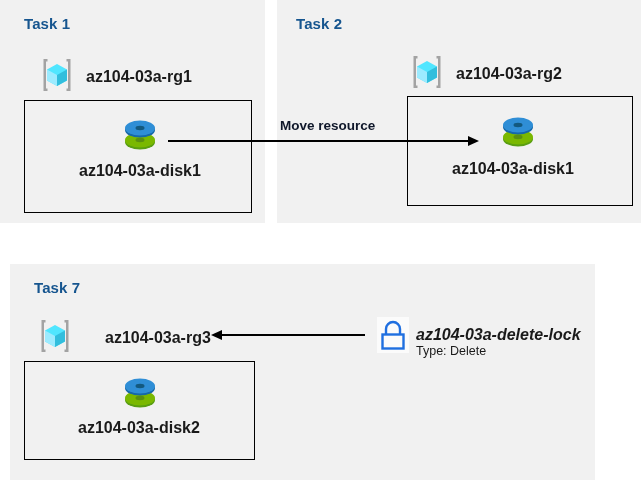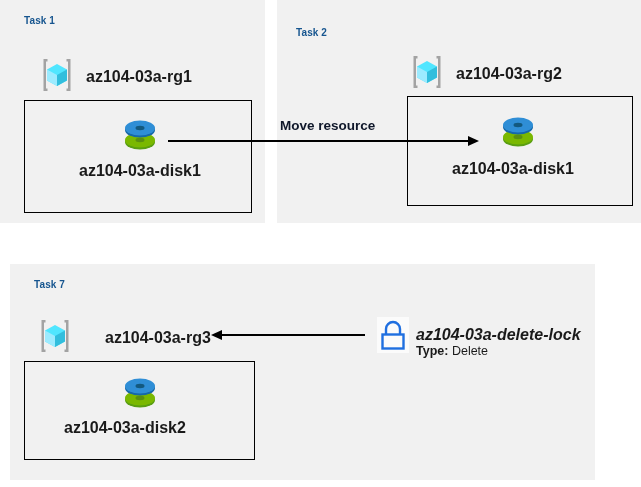--- a/index.html
+++ b/index.html
@@ -16,21 +16,21 @@
     -webkit-font-smoothing: antialiased;
   }
 
   .panel {
     position: absolute;
     background: #f1f1f1;
   }
 
   .panel-title {
     position: absolute;
-    font-size: 10px;
+    font-size: 15px;
     font-weight: bold;
     color: #16558f;
     letter-spacing: 0.1px;
     white-space: nowrap;
   }
 
   .inner-box {
     position: absolute;
     border: 1.6px solid #000000;
     background: transparent;
@@ -44,21 +44,21 @@
     color: #1a1a1a;
     white-space: nowrap;
   }
 
   .label-sub {
     position: absolute;
     font-size: 12.5px;
     color: #1a1a1a;
     white-space: nowrap;
   }
-  .label-sub b { font-weight: bold; }
+  .label-sub b { font-weight: normal; }
 
   .icon-rg, .icon-disk, .icon-lock {
     position: absolute;
   }
 
   .arrow-line {
     position: absolute;
     background: #000000;
     height: 1.6px;
   }
@@ -114,21 +114,21 @@
     <ellipse cx="20" cy="24" rx="4.5" ry="2.2" fill="#5a8f10"></ellipse>
     <ellipse cx="20" cy="14" rx="15" ry="7.5" fill="#1668a8"></ellipse>
     <ellipse cx="20" cy="12" rx="15" ry="7.5" fill="#2f8ed6"></ellipse>
     <ellipse cx="20" cy="12" rx="4.5" ry="2.2" fill="#13597f"></ellipse>
   </svg>
 </div>
 <div class="label" style="left:79px; top:162px;">az104-03a-disk1</div>
 
 <div class="panel" style="left:277px; top:0px; width:364px; height:223px;">
 </div>
-<div class="panel-title" style="left:296px; top:27px;">Task 2</div>
+<div class="panel-title" style="left:296px; top:15px;">Task 2</div>
 
 <div class="icon-rg" style="left:408px; top:53px; width:38px; height:38px;">
   <svg width="38" height="38" viewBox="0 0 38 38" xmlns="http://www.w3.org/2000/svg">
     <path d="M9.5 3 L5.5 3 L5.5 35 L9.5 35 L9.5 32.5 L8 32.5 L8 5.5 L9.5 5.5 Z" fill="#a3a3a3"></path>
     <path d="M28.5 3 L32.5 3 L32.5 35 L28.5 35 L28.5 32.5 L30 32.5 L30 5.5 L28.5 5.5 Z" fill="#a3a3a3"></path>
     <path d="M19 8 L29 13.5 L29 24.5 L19 30 L9 24.5 L9 13.5 Z" fill="#50e6ff"></path>
     <path d="M19 19 L29 13.5 L29 24.5 L19 30 Z" fill="#32bedd"></path>
     <path d="M19 19 L9 13.5 L9 24.5 L19 30 Z" fill="#9cebff"></path>
   </svg>
 </div>
@@ -174,21 +174,21 @@
 <div class="icon-disk" style="left:120px; top:374px; width:40px; height:38px;">
   <svg width="40" height="38" viewBox="0 0 40 38" xmlns="http://www.w3.org/2000/svg">
     <ellipse cx="20" cy="26" rx="15" ry="7.5" fill="#5a9e12"></ellipse>
     <ellipse cx="20" cy="24" rx="15" ry="7.5" fill="#7ab800"></ellipse>
     <ellipse cx="20" cy="24" rx="4.5" ry="2.2" fill="#5a8f10"></ellipse>
     <ellipse cx="20" cy="14" rx="15" ry="7.5" fill="#1668a8"></ellipse>
     <ellipse cx="20" cy="12" rx="15" ry="7.5" fill="#2f8ed6"></ellipse>
     <ellipse cx="20" cy="12" rx="4.5" ry="2.2" fill="#13597f"></ellipse>
   </svg>
 </div>
-<div class="label" style="left:64px; top:419px;">az104-03a-disk2</div>
+<div class="label" style="left:78px; top:419px;">az104-03a-disk2</div>
 
 <div class="arrow-line" style="left:222px; top:334px; width:143px;"></div>
 <div class="arrow-head left" style="left:211px; top:330px;"></div>
 
 <div class="icon-lock" style="left:377px; top:317px; width:32px; height:36px;">
   <svg width="32" height="36" viewBox="0 0 32 36" xmlns="http://www.w3.org/2000/svg">
     <rect x="0" y="0" width="32" height="36" fill="#fbfbfb"></rect>
     <path d="M9 18 L9 12 A7 7 0 0 1 23 12 L23 18" fill="none" stroke="#1f6fe0" stroke-width="2.4"></path>
     <rect x="5.5" y="17.5" width="21" height="14" fill="none" stroke="#1f6fe0" stroke-width="2.4"></rect>
   </svg>

